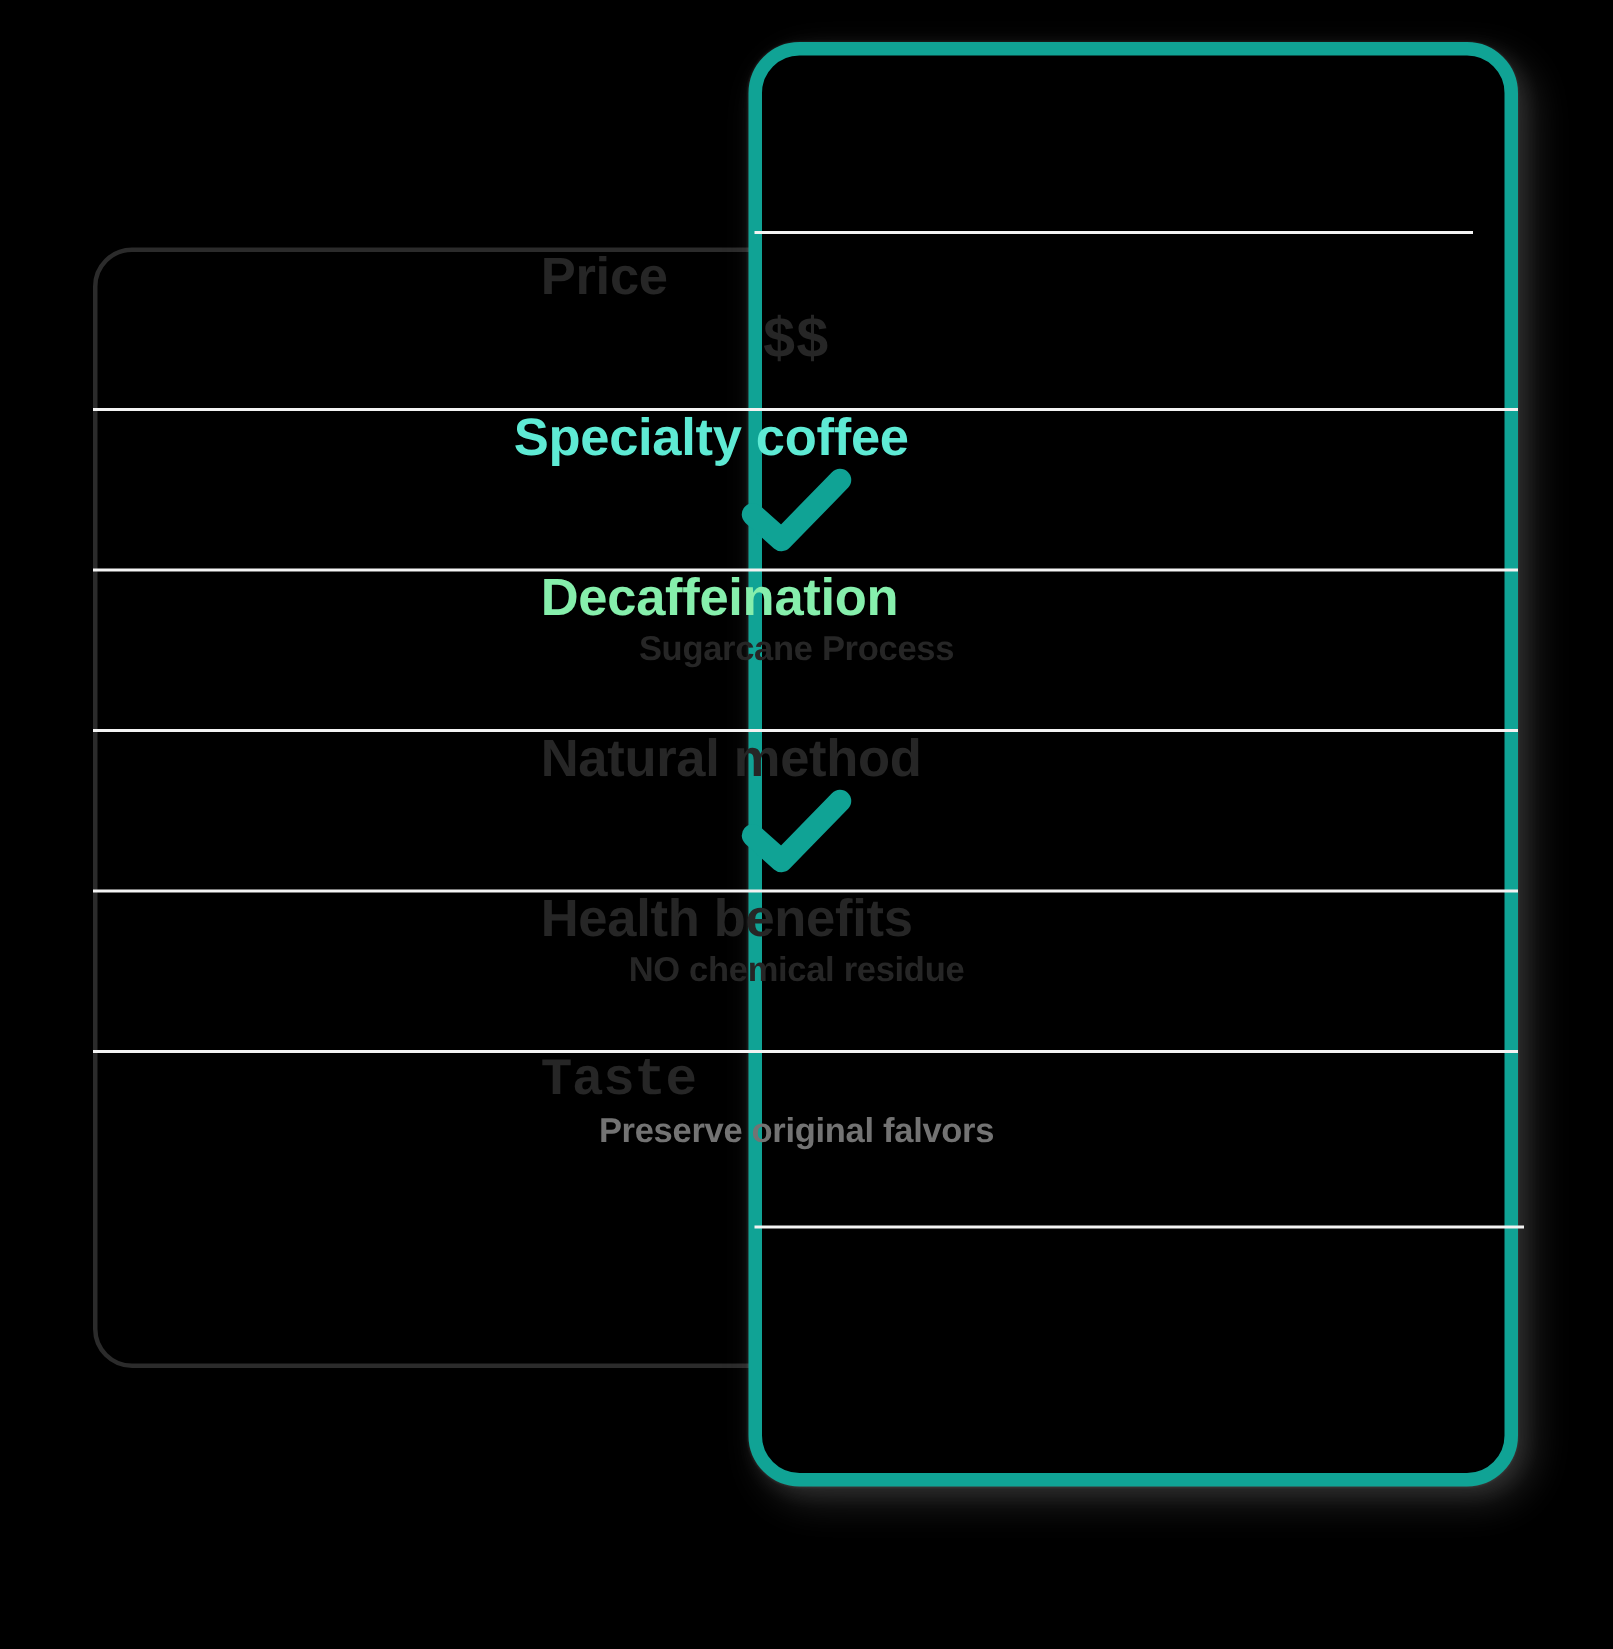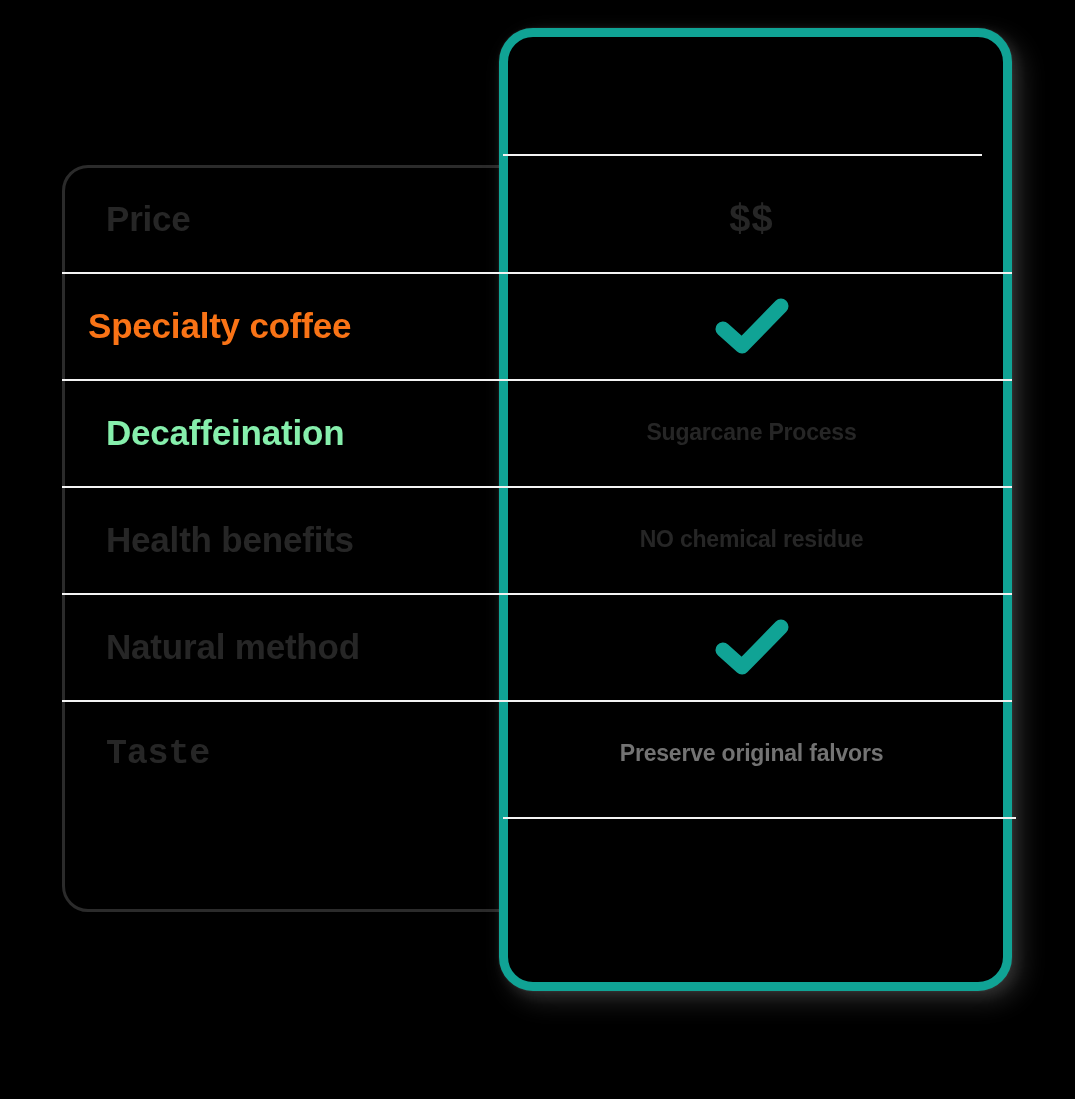--- a/index.html
+++ b/index.html
@@ -61,20 +61,21 @@
     left: 62px;
     top: 165px;
     width: 950px;
     z-index: 4;
   }
   .row {
     position: relative;
     height: 107px;
     display: flex;
     align-items: center;
+    flex-direction: column;
   }
   .row + .row::before {
     content: "";
     position: absolute;
     left: 0;
     right: 0;
     top: 0;
     height: 2px;
     background: #f3f3f3;
   }
@@ -141,38 +142,38 @@
   <div class="left-card"></div>
 
   <div class="teal-card"></div>
 
   <div class="rows" id="rows">
       <div class="row">
         <div class="cell-label" style="color: rgb(38, 38, 38);">Price</div>
         <div class="cell-value price" style="color: rgb(38, 38, 38);">$$</div>
       </div>
       <div class="row">
-        <div class="cell-label" style="color: #f97316; padding-left: 26px;">Specialty coffee</div>
+        <div class="cell-label" style="color: #5eead4; padding-left: 26px;">Specialty coffee</div>
         <div class="cell-value" style="color: rgb(38, 38, 38);"><span class="check-icon"><svg viewBox="0 0 74 56" xmlns="http://www.w3.org/2000/svg">
               <path d="M8 31 L27 48 L66 8" fill="none" stroke="#10a395" stroke-width="15" stroke-linecap="round" stroke-linejoin="round"></path>
             </svg></span></div>
       </div>
       <div class="row">
         <div class="cell-label" style="color: #86efac;">Decaffeination</div>
         <div class="cell-value" style="color: rgb(38, 38, 38);">Sugarcane Process</div>
       </div>
       <div class="row">
-        <div class="cell-label" style="color: rgb(38, 38, 38);">Health benefits</div>
-        <div class="cell-value" style="color: rgb(38, 38, 38);">NO chemical residue</div>
-      </div>
-      <div class="row">
         <div class="cell-label" style="color: rgb(38, 38, 38);">Natural method</div>
         <div class="cell-value" style="color: rgb(38, 38, 38);"><span class="check-icon"><svg viewBox="0 0 74 56" xmlns="http://www.w3.org/2000/svg">
               <path d="M8 31 L27 48 L66 8" fill="none" stroke="#10a395" stroke-width="15" stroke-linecap="round" stroke-linejoin="round"></path>
             </svg></span></div>
+      </div>
+      <div class="row">
+        <div class="cell-label" style="color: rgb(38, 38, 38);">Health benefits</div>
+        <div class="cell-value" style="color: rgb(38, 38, 38);">NO chemical residue</div>
       </div>
       <div class="row">
         <div class="cell-label" style="color: rgb(38, 38, 38); font-family: Liberation Mono, monospace;">Taste</div>
         <div class="cell-value" style="color: #737373;">Preserve original falvors</div>
       </div>
     </div>
 
 </div>
 
 </body></html>

